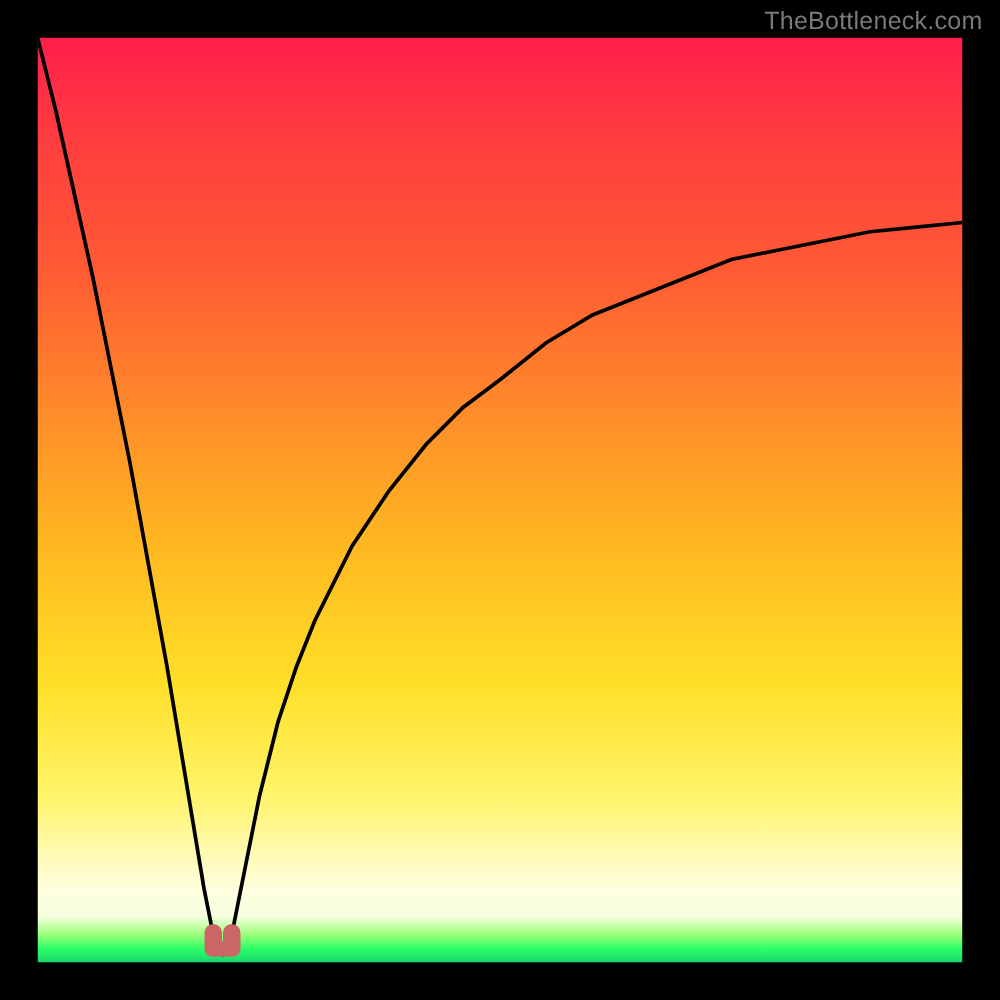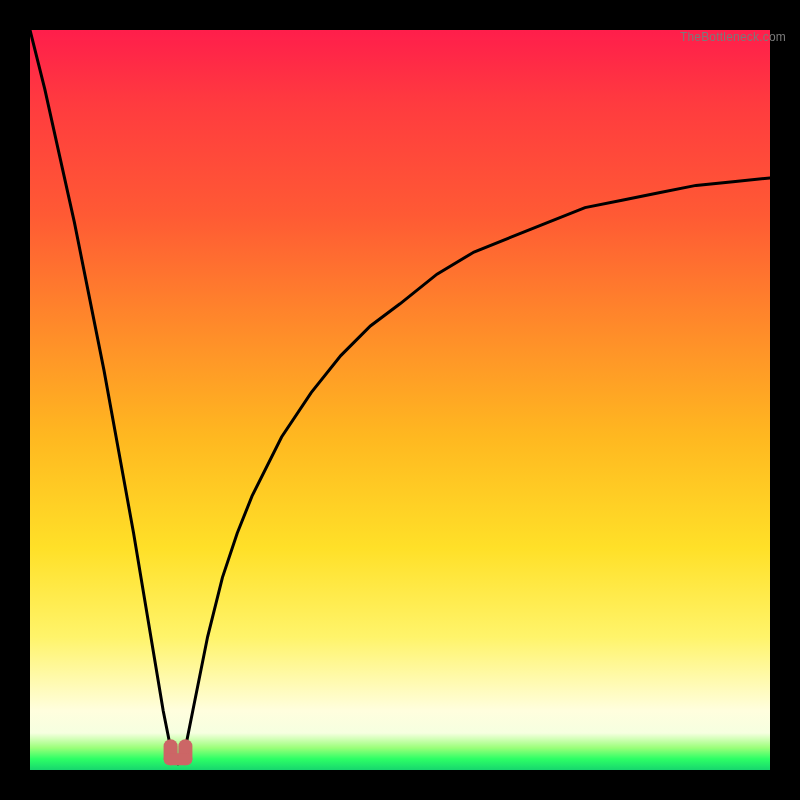--- a/index.html
+++ b/index.html
@@ -54,25 +54,24 @@
     left: 0;
     top: 0;
     width: 740px;
     height: 740px;
   }
   .watermark {
     position: absolute;
     top: 6px;
     right: 14px;
     color: #7a7a7a;
-    font-size: 12px;
+    font-size: 20px;
     font-weight: 500;
     letter-spacing: 0.2px;
     user-select: none;
-    margin-top: 24px;
   }
 </style>
 </head>
 <body>
 
 <div class="frame">
   <div class="plot-area">
     <div class="gradient"></div>
     <svg class="curve" viewBox="0 0 740 740">
       <path id="curve-path" fill="none" stroke="#000000" stroke-width="3" stroke-linecap="round" d="M0.0 0.0 L14.8 59.2 L29.6 125.8 L44.4 192.4 L59.2 266.4 L74.0 340.4 L88.8 421.8 L103.6 503.2 L118.4 592.0 L133.2 680.8 L140.6 717.8 L148.0 732.6 L155.4 717.8 L162.8 680.8 L177.6 606.8 L192.4 547.6 L207.2 503.2 L222.0 466.2 L251.6 407.0 L281.2 362.6 L310.8 325.6 L340.4 296.0 L370.0 273.8 L407.0 244.2 L444.0 222.0 L481.0 207.2 L518.0 192.4 L555.0 177.6 L592.0 170.2 L629.0 162.8 L666.0 155.4 L703.0 151.7 L740.0 148.0"></path>

